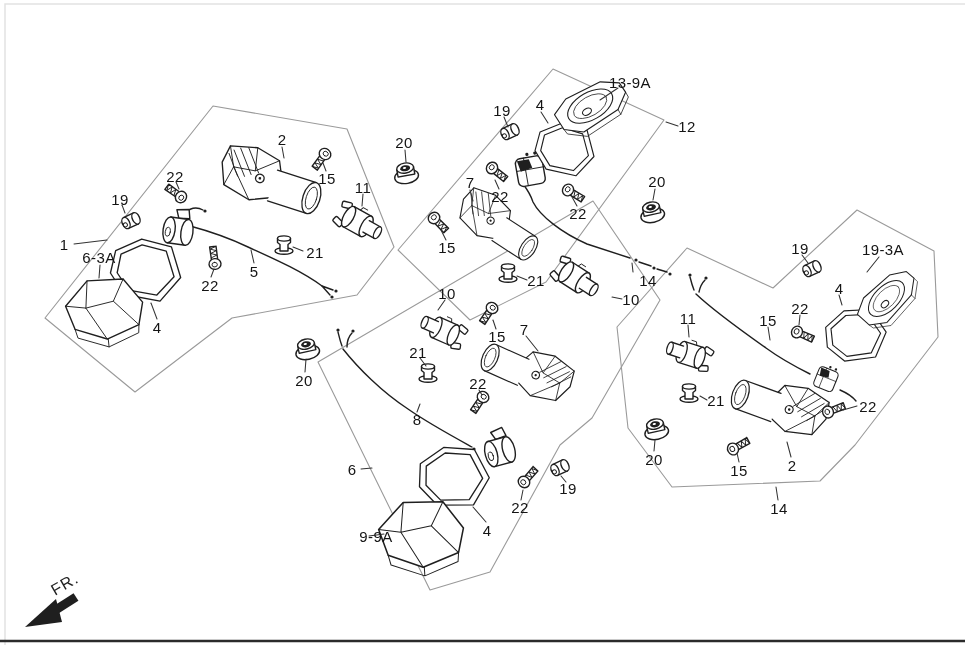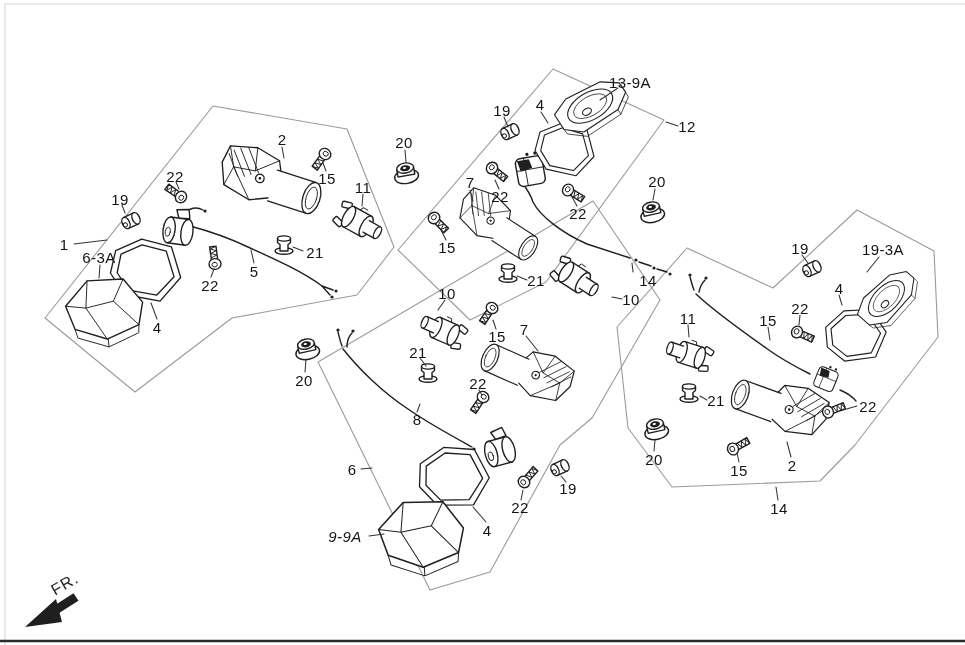--- a/index.html
+++ b/index.html
@@ -312,21 +312,21 @@
       <div class="callout" style="left: 447px; top: 293px;">10</div>
       <div class="callout" style="left: 497px; top: 336px;">15</div>
       <div class="callout" style="left: 524px; top: 329px;">7</div>
       <div class="callout" style="left: 418px; top: 352px;">21</div>
       <div class="callout" style="left: 478px; top: 383px;">22</div>
       <div class="callout" style="left: 417px; top: 419px;">8</div>
       <div class="callout" style="left: 352px; top: 469px;">6</div>
       <div class="callout" style="left: 568px; top: 488px;">19</div>
       <div class="callout" style="left: 520px; top: 507px;">22</div>
       <div class="callout" style="left: 487px; top: 530px;">4</div>
-      <div class="callout" style="left: 345px; top: 536px; font-style: italic;">9-9A</div>
+      <div class="callout" style="left: 376px; top: 536px;">9-9A</div>
       <div class="callout" style="left: 800px; top: 248px;">19</div>
       <div class="callout" style="left: 883px; top: 249px;">19-3A</div>
       <div class="callout" style="left: 839px; top: 288px;">4</div>
       <div class="callout" style="left: 800px; top: 308px;">22</div>
       <div class="callout" style="left: 768px; top: 320px;">15</div>
       <div class="callout" style="left: 688px; top: 318px;">11</div>
       <div class="callout" style="left: 716px; top: 400px;">21</div>
       <div class="callout" style="left: 868px; top: 406px;">22</div>
       <div class="callout" style="left: 654px; top: 459px;">20</div>
       <div class="callout" style="left: 739px; top: 470px;">15</div>

